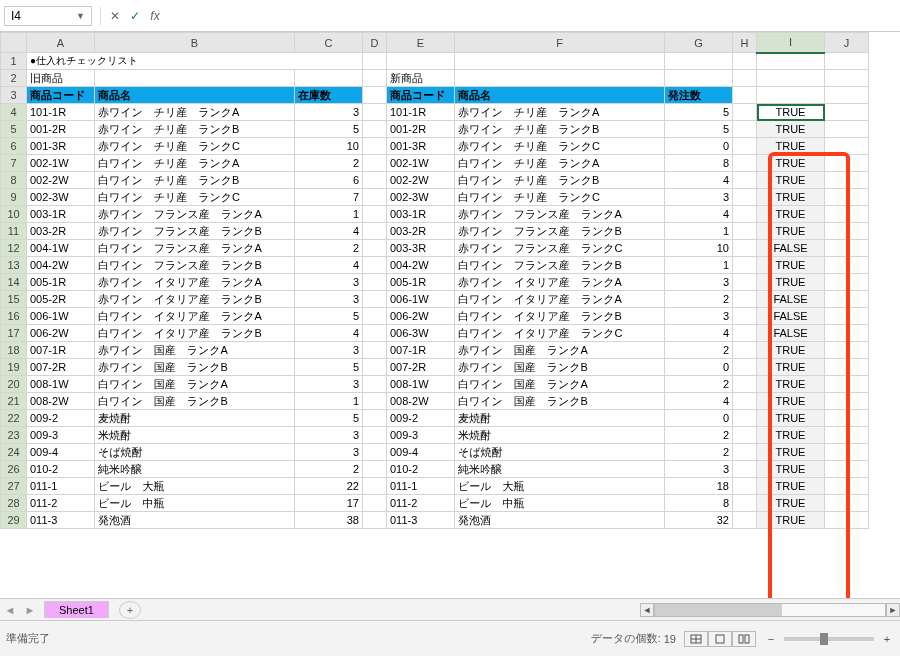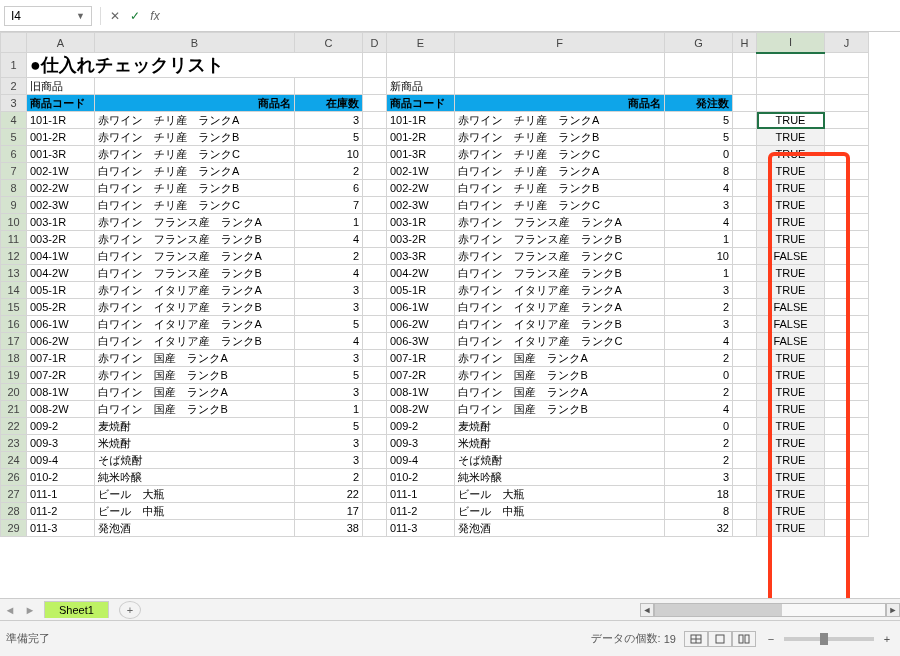--- a/index.html
+++ b/index.html
@@ -16,32 +16,32 @@
 
   .grid-wrap { flex: 1; overflow: hidden; position: relative; background: #fff; }
   table { border-collapse: collapse; table-layout: fixed; }
   th, td { border: 1px solid #d4d4d4; height: 17px; font-size: 11px; font-weight: normal; padding: 0 3px; white-space: nowrap; overflow: hidden; }
   thead th { background: #e6e6e6; color: #444; text-align: center; font-weight: normal; height: 20px; }
   thead th.sel { background: #d5e3cf; border-bottom: 2px solid #217346; }
   .rowhdr { background: #e6e6e6; text-align: center; color: #444; width: 26px; }
   .rowhdr.sel { background: #d5e3cf; }
   .corner { background: #e6e6e6; width: 26px; }
 
-  .title-cell { font-size: 18px; font-weight: bold; margin-left: 20px; }
+  .title-cell { font-size: 10px; font-weight: normal; margin-left: 20px; }
   .hdr-yellow { background: #0ea5e9; font-weight: bold; }
-  .hdr-yellow.center { text-align: right; }
+  .hdr-yellow.center { text-align: left; }
   .num { text-align: right; }
   .icell { text-align: center; background: #f2f2f2; }
   .icell.active { outline: 2px solid #217346; outline-offset: -2px; background: #fff; }
 
   .red-box { position: absolute; border: 4px solid #ff3b1a; border-radius: 6px; pointer-events: none; }
 
   .sheet-tabs { display: flex; align-items: center; height: 22px; background: #f3f3f3; border-top: 1px solid #ccc; font-size: 11px; }
   .st-nav { width: 20px; text-align: center; color: #999; }
-  .st-tab { background: #bef264; border: 1px solid #ccc; border-bottom: none; padding: 2px 14px; margin-left: 4px; border-radius: 0; }
+  .st-tab { background: #f0abfc; border: 1px solid #ccc; border-bottom: none; padding: 2px 14px; margin-left: 4px; border-radius: 0; }
   .st-add { width: 22px; height: 18px; border: 1px solid #ccc; border-radius: 50%; text-align: center; margin-left: 10px; color: #666; line-height: 16px; }
   .st-scroll { margin-left: auto; width: 260px; height: 14px; display: flex; align-items: center; }
   .st-scroll .btn { width: 14px; height: 14px; border: 1px solid #bbb; background: #eee; font-size: 9px; text-align: center; line-height: 12px; color: #555; }
   .st-scroll .track { flex: 1; height: 14px; border: 1px solid #bbb; background: #f8f8f8; position: relative; }
   .st-scroll .thumb { position: absolute; left: 0; top: 0; bottom: 0; width: 55%; background: #cfcfcf; }
 
   .status-bar { display: flex; align-items: center; height: 36px; background: #f3f3f3; border-top: 1px solid #ccc; font-size: 11px; padding: 0 6px; color: #555; }
   .status-bar .spacer { flex: 1; }
   .sb-view { display: flex; gap: 0; margin: 0 8px; }
   .sb-view div { width: 24px; height: 16px; border: 1px solid #bbb; display: flex; align-items: center; justify-content: center; }

